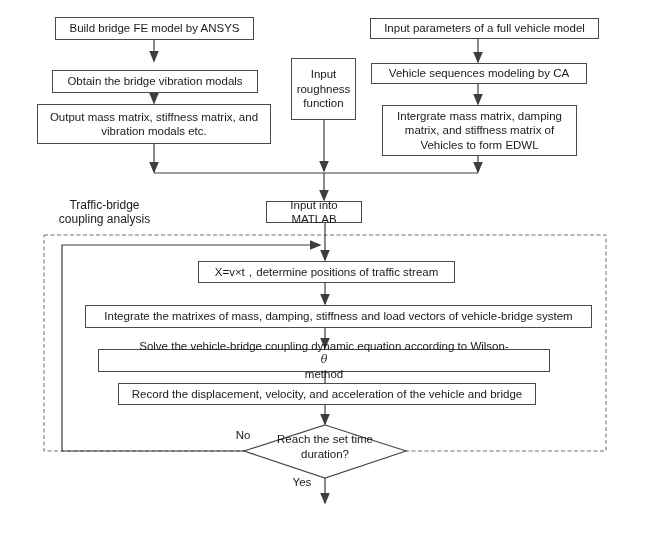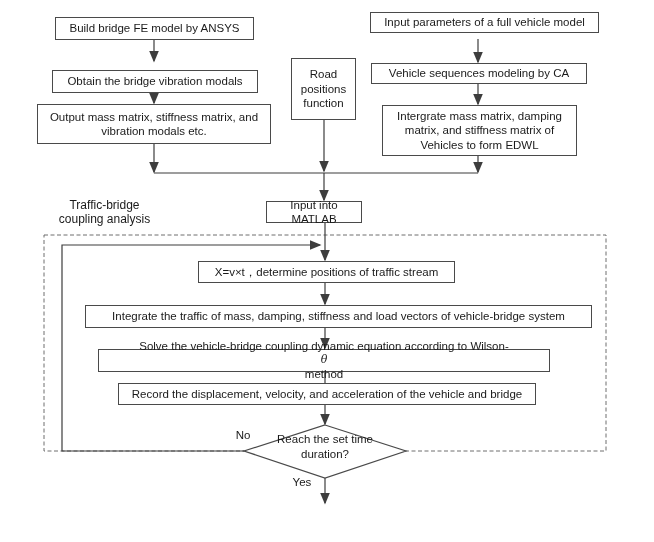--- a/index.html
+++ b/index.html
@@ -95,33 +95,33 @@
 
     <polygon points="325,425 406,451 325,478 244,451" fill="#ffffff" stroke="#4a4a4a" stroke-width="1.2"></polygon>
   </svg>
 
   <div class="box" style="left:55px; top:17px; width:199px; height:23px;">Build bridge FE model by ANSYS</div>
 
   <div class="box" style="left:52px; top:62px; width:206px; height:23px;margin-top:8px;">Obtain the bridge vibration modals</div>
 
   <div class="box" style="left:37px; top:104px; width:234px; height:40px;">Output mass matrix, stiffness matrix, and vibration modals etc.</div>
 
-  <div class="box" style="left:291px; top:58px; width:65px; height:62px;">Road positions function</div>
+  <div class="box" style="left:291px; top:58px; width:65px; height:62px;">Input roughness function</div>
 
-  <div class="box" style="left:370px; top:12px; width:229px; height:21px;">Input parameters of a full vehicle model</div>
+  <div class="box" style="left:370px; top:18px; width:229px; height:21px;">Input parameters of a full vehicle model</div>
 
   <div class="box" style="left:371px; top:63px; width:216px; height:21px;">Vehicle sequences modeling by CA</div>
 
   <div class="box" style="left:382px; top:105px; width:195px; height:51px;">Intergrate mass matrix, damping matrix, and stiffness matrix of Vehicles to form EDWL</div>
 
   <div class="box" style="left:266px; top:201px; width:96px; height:22px;">Input into MATLAB</div>
 
   <div class="box" style="left:198px; top:261px; width:257px; height:22px;">X=v×t，determine positions of traffic stream</div>
 
-  <div class="box" style="left:85px; top:305px; width:507px; height:23px;">Integrate the traffic of mass, damping, stiffness and load vectors of vehicle-bridge system</div>
+  <div class="box" style="left:85px; top:305px; width:507px; height:23px;">Integrate the matrixes of mass, damping, stiffness and load vectors of vehicle-bridge system</div>
 
   <div class="box" style="left:98px; top:349px; width:452px; height:23px;flex-direction:column;">
     <span>Solve the vehicle-bridge coupling dynamic equation according to Wilson- </span>
       <span class="theta">θ</span>
       <span> method</span>
   </div>
 
   <div class="box" style="left:118px; top:383px; width:418px; height:22px;">Record the displacement, velocity, and acceleration of the vehicle and bridge</div>
 
   <div class="decision-label" style="left:258px; top:432px; width:134px;">Reach the set time duration?</div>

